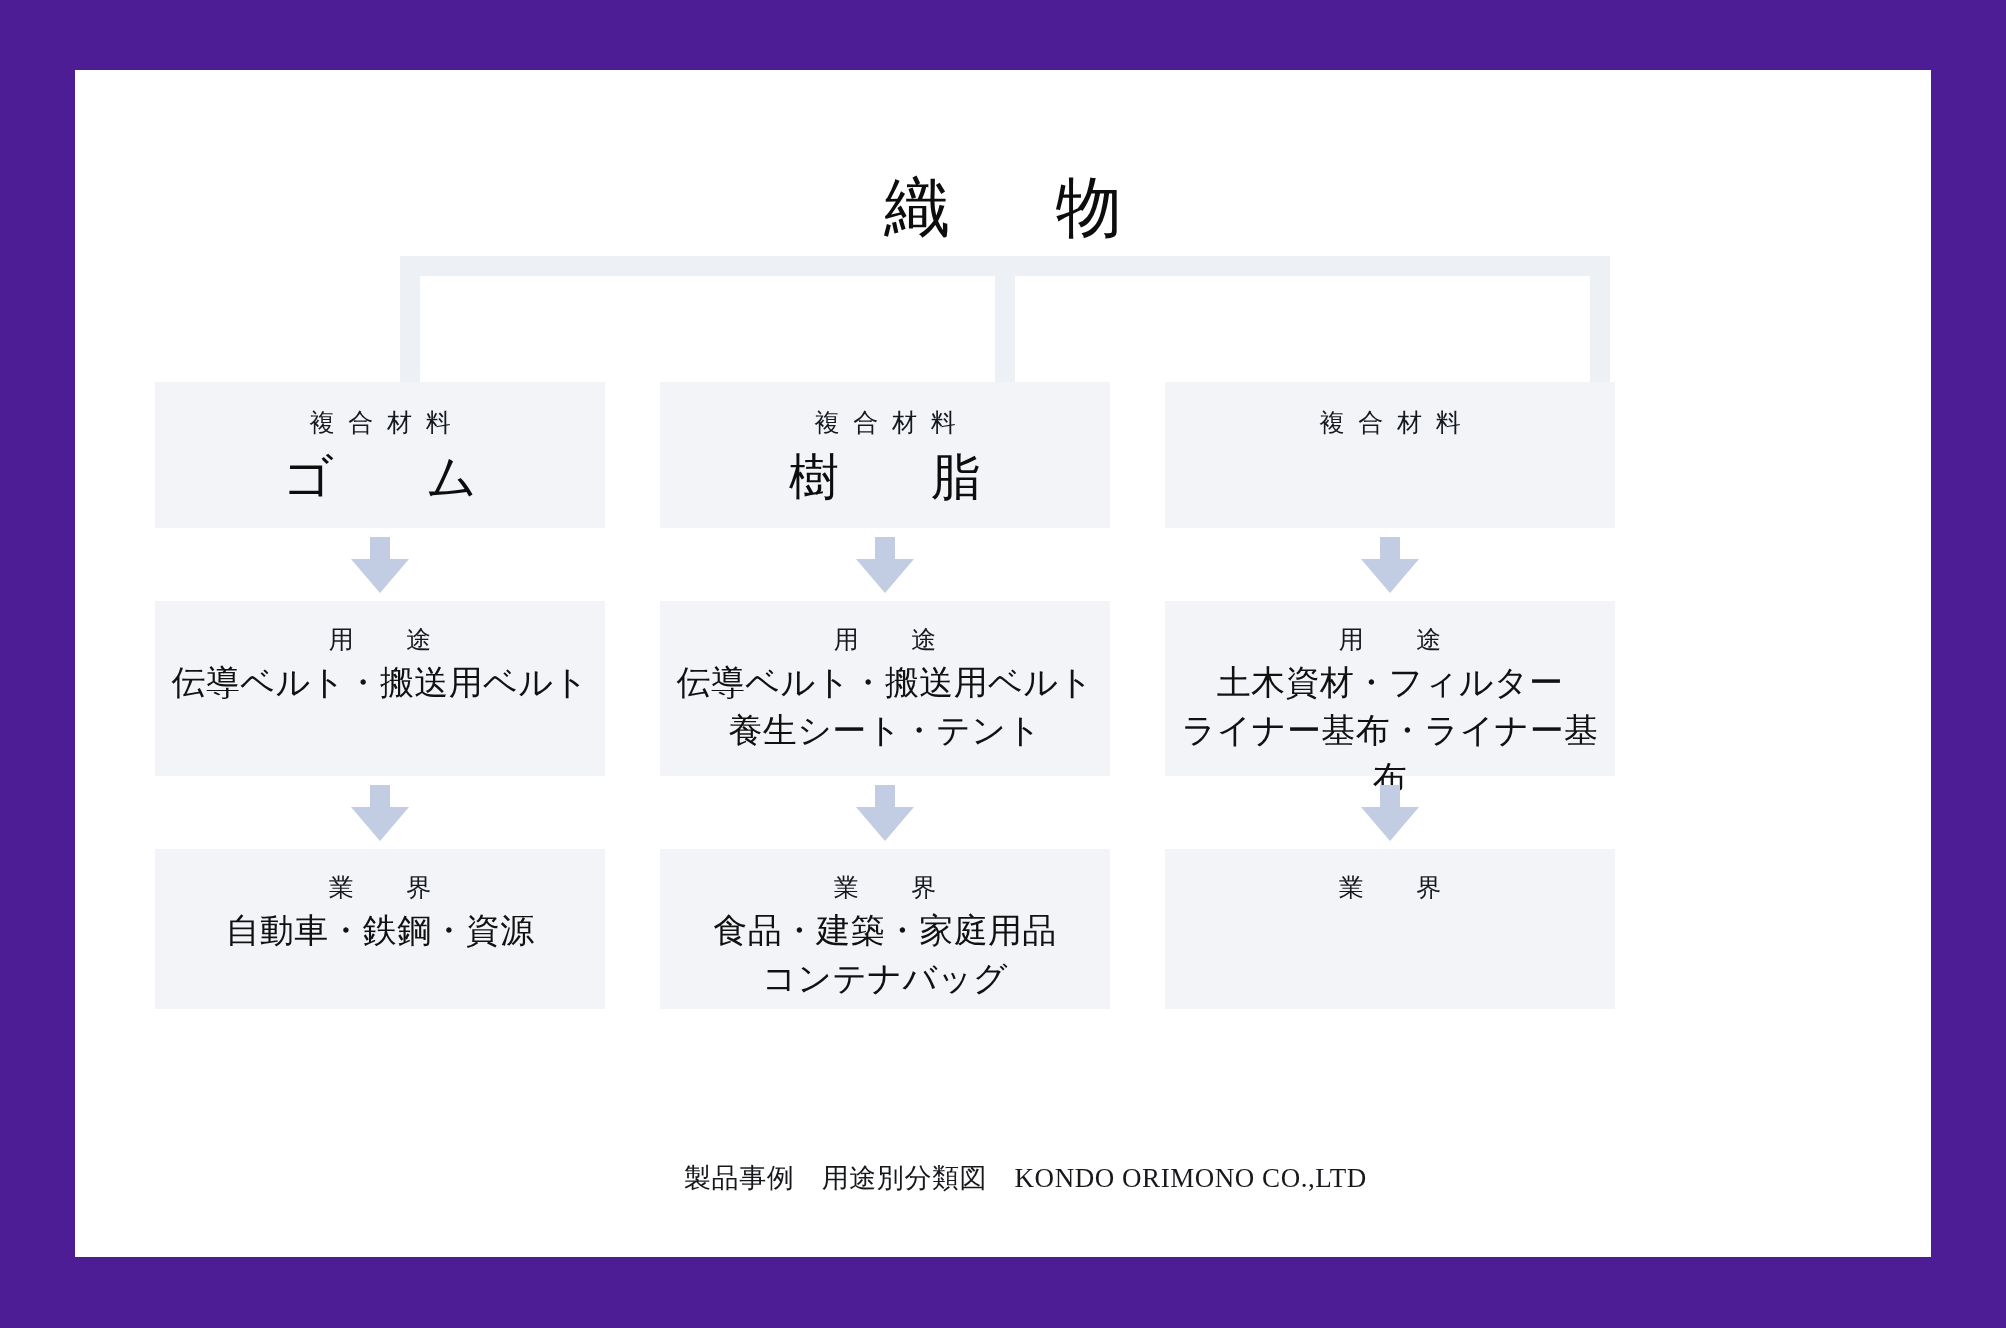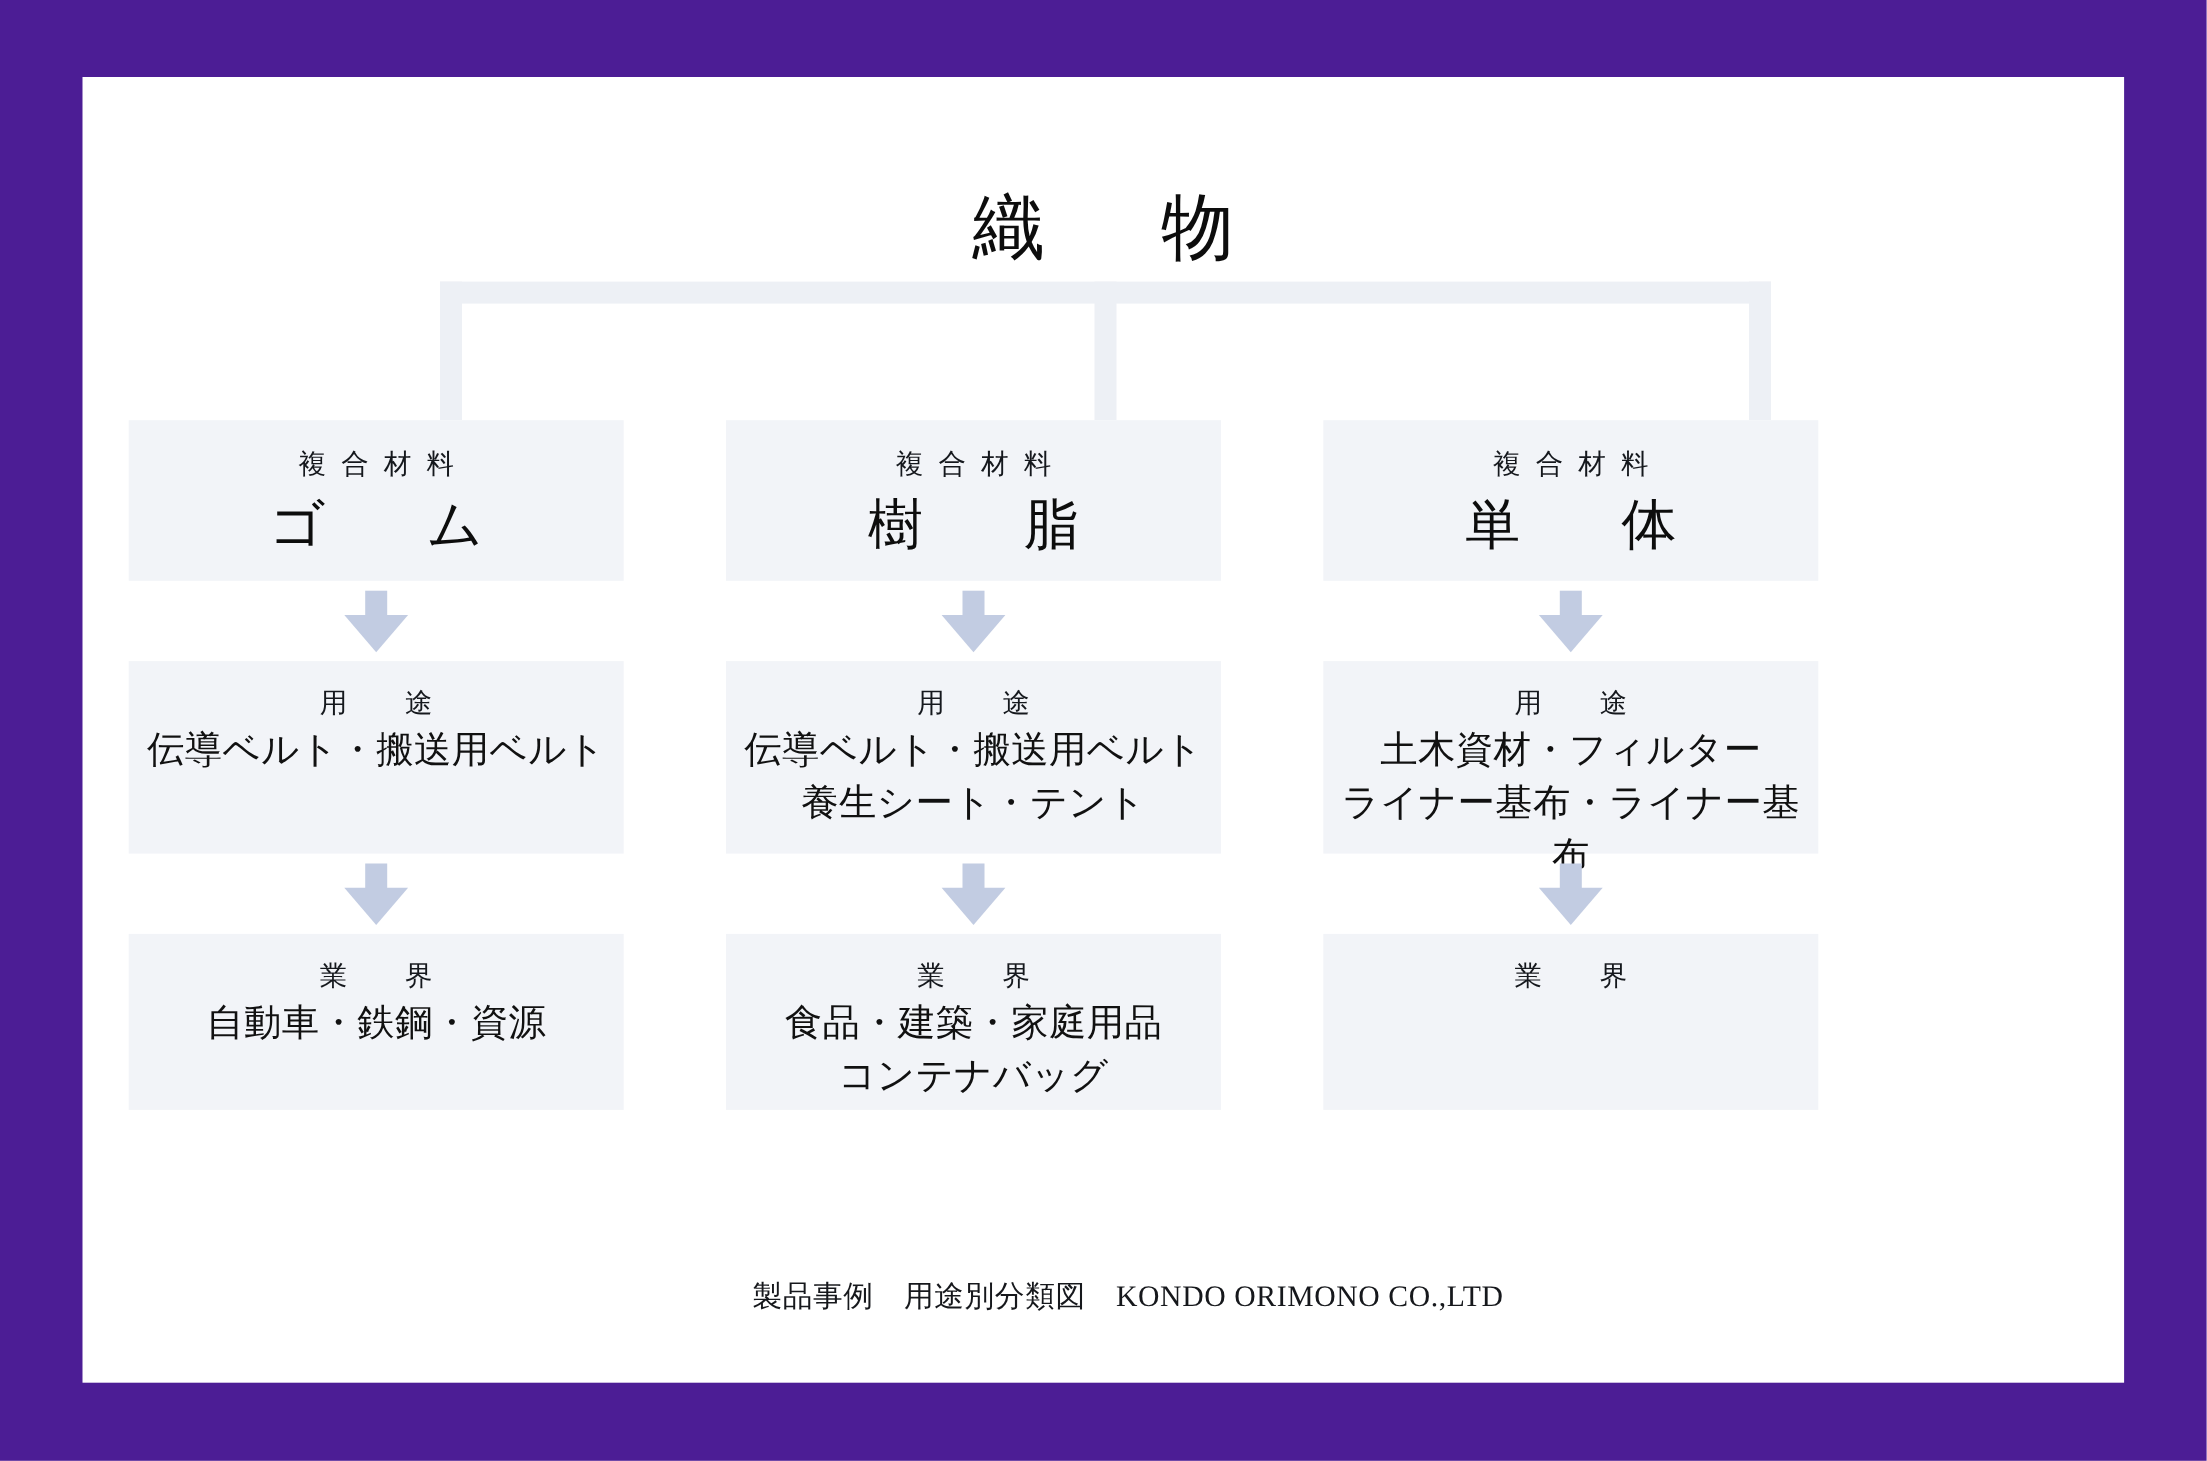--- a/index.html
+++ b/index.html
@@ -69,21 +69,21 @@
   #bracket-drop-3 { left: 1515px; }
 
   
   #columns {
     position: absolute;
     left: 0;
     top: 312px;
     width: 1620px;
     display: flex;
     justify-content: space-between;
-    padding: 0 42px;
+    padding: 0 80px;
     box-sizing: border-box;
   }
   .column {
     width: 450px;
     display: flex;
     flex-direction: column;
     align-items: center;
   }
 
   .node {
@@ -230,21 +230,20 @@
         <div class="node industry" style="background: rgb(242, 244, 248);">
           <div class="node-kicker">業　界</div>
           <div class="node-line">食品・建築・家庭用品</div>
           <div class="node-line">コンテナバッグ</div>
         </div>
       </div>
 
       <div class="column">
         <div class="node material" style="background: rgb(242, 244, 248);">
           <div class="node-kicker">複合材料</div>
-          <div class="node-headline">単　体</div>
         </div>
         <div class="arrow">
           <div class="shaft" style="background: rgb(194, 204, 226);"></div>
             <div class="head" style="border-top-color: rgb(194, 204, 226);"></div>
         </div>
         <div class="node usage" style="background: rgb(242, 244, 248);">
           <div class="node-kicker">用　途</div>
           <div class="node-line">土木資材・フィルター</div>
           <div class="node-line">ライナー基布・ライナー基布</div>
         </div>

